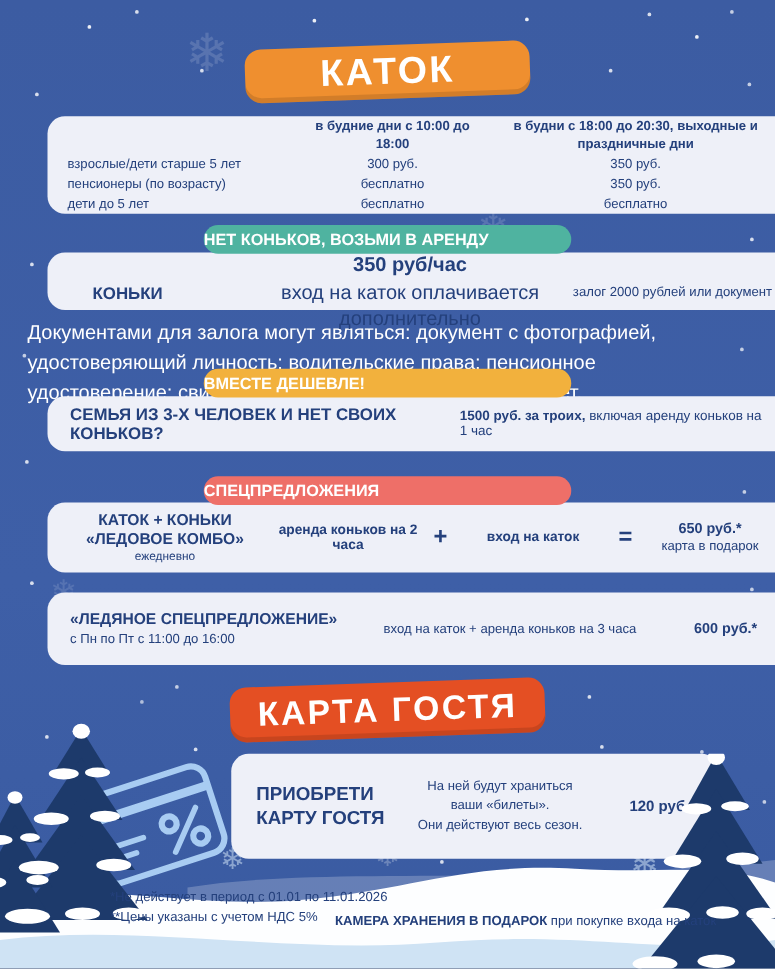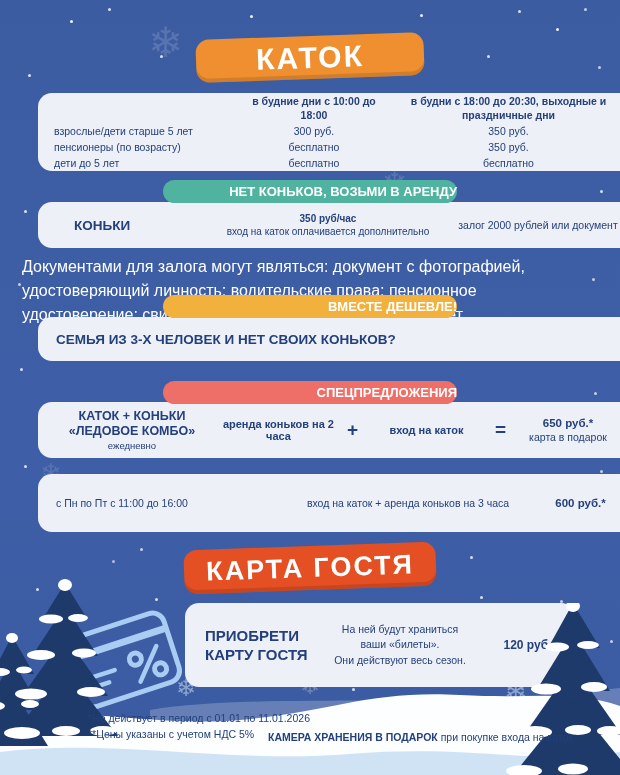--- a/index.html
+++ b/index.html
@@ -39,39 +39,39 @@
     color:#fff;font-weight:bold;display:flex;align-items:center;justify-content:center;
     border-radius:13px;letter-spacing:2px;
     box-shadow:inset 0 -4px 0 rgba(0,0,0,.12);
   }
   .banner-katok{top:36px;width:228px;height:43px;background:#ef8f2f;font-size:30px;}
   .banner-guest{top:546px;width:252px;height:44px;background:#e44f23;font-size:27px;}
   .section-banner{
     position:absolute;left:50%;transform:translateX(-50%);
     width:294px;height:23px;border-radius:12px;
     color:#fff;font-weight:bold;font-size:13px;
-    display:flex;align-items:center;justify-content:flex-end;z-index:3;
+    display:flex;align-items:center;justify-content:flex-start;z-index:3;
   }
   .banner-rent{top:180px;background:#4fb3a0;}
   .banner-family{top:295px;background:#f2b13d;}
   .banner-special{top:381px;background:#ee6f68;}
   
   .card{position:absolute;left:38px;width:600px;background:#eef0f8;border-radius:14px;z-index:2;}
   .bold{font-weight:bold;}
   .small{font-size:10.5px;}
   
   .pricing-card{top:93px;height:78px;display:flex;align-items:center;}
   .pricing-grid{display:grid;grid-template-columns:185px 150px 1fr;row-gap:2px;width:100%;padding:8px 10px 8px 16px;font-size:10.5px;line-height:1.35;}
   .pricing-grid .hdr{font-weight:bold;text-align:center;}
   .pricing-grid .lbl{text-align:left;}
   .pricing-grid .val{text-align:center;}
   
   .skates-card{top:202px;height:46px;display:grid;grid-template-columns:170px 240px 1fr;align-items:center;}
   .skates-name{padding-left:36px;font-size:13.5px;font-weight:bold;}
-  .skates-mid{text-align:center;font-size:10px;line-height:1.35;}
+  .skates-mid{text-align:center;font-size:16px;line-height:1.35;}
   .skates-deposit{text-align:center;font-size:10.5px;padding-right:10px;}
   .docs-note{position:absolute;left:22px;top:255px;width:548px;color:#fff;font-size:16px;line-height:1.5;}
   
   .family-card{top:317px;height:44px;display:flex;align-items:center;justify-content:space-between;padding:0 22px 0 18px;box-sizing:border-box;}
   .family-q{font-size:13.5px;font-weight:bold;}
   .family-price{font-size:10.8px;}
   
   .combo-card{top:402px;height:56px;display:flex;align-items:center;padding:0 14px 0 10px;box-sizing:border-box;}
   .combo-left{width:168px;text-align:center;line-height:1.2;}
   .combo-title{font-size:12.5px;font-weight:bold;}
@@ -149,20 +149,23 @@
     </div>
     <div class="skates-deposit">залог 2000 рублей или документ</div>
   </div>
   <div class="docs-note">Документами для залога могут являться: документ с фотографией, удостоверяющий личность; водительские права; пенсионное удостоверение; свидетельство о рождении; военный билет.</div>
 
   <div class="section-banner banner-family">
     <span>ВМЕСТЕ ДЕШЕВЛЕ!</span>
   </div>
   <div class="card family-card">
     <div class="family-q">СЕМЬЯ ИЗ 3-Х ЧЕЛОВЕК И НЕТ СВОИХ КОНЬКОВ?</div>
+    <div class="family-price">
+      <span class="bold">1500 руб. за троих,</span><span> включая аренду коньков на 1 час</span>
+    </div>
   </div>
 
   <div class="section-banner banner-special">
     <span>СПЕЦПРЕДЛОЖЕНИЯ</span>
   </div>
   <div class="card combo-card">
     <div class="combo-left">
       <div class="combo-title">КАТОК + КОНЬКИ</div>
       <div class="combo-title">«ЛЕДОВОЕ КОМБО»</div>
       <div class="combo-sched">ежедневно</div>
@@ -171,20 +174,21 @@
     <div class="combo-op">+</div>
     <div class="combo-part">вход на каток</div>
     <div class="combo-op">=</div>
     <div class="combo-right">
       <div class="bold" style="font-size:11.5px">650 руб.*</div>
       <div class="small">карта в подарок</div>
     </div>
   </div>
   <div class="card ice-card">
     <div class="ice-left">
+      <div class="ice-title">«ЛЕДЯНОЕ СПЕЦПРЕДЛОЖЕНИЕ»</div>
       <div class="small">с Пн по Пт с 11:00 до 16:00</div>
     </div>
     <div class="ice-mid">вход на каток + аренда коньков на 3 часа</div>
     <div class="ice-price">600 руб.*</div>
   </div>
 
   <div class="title-banner banner-guest">
     <span>КАРТА ГОСТЯ</span>
   </div>
 

